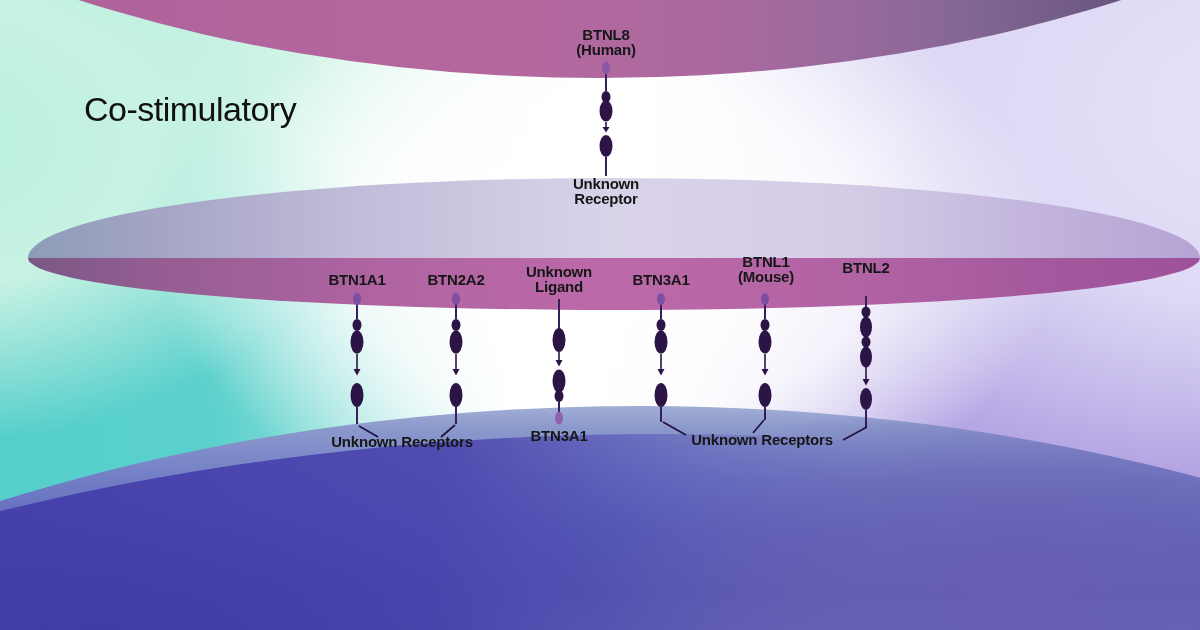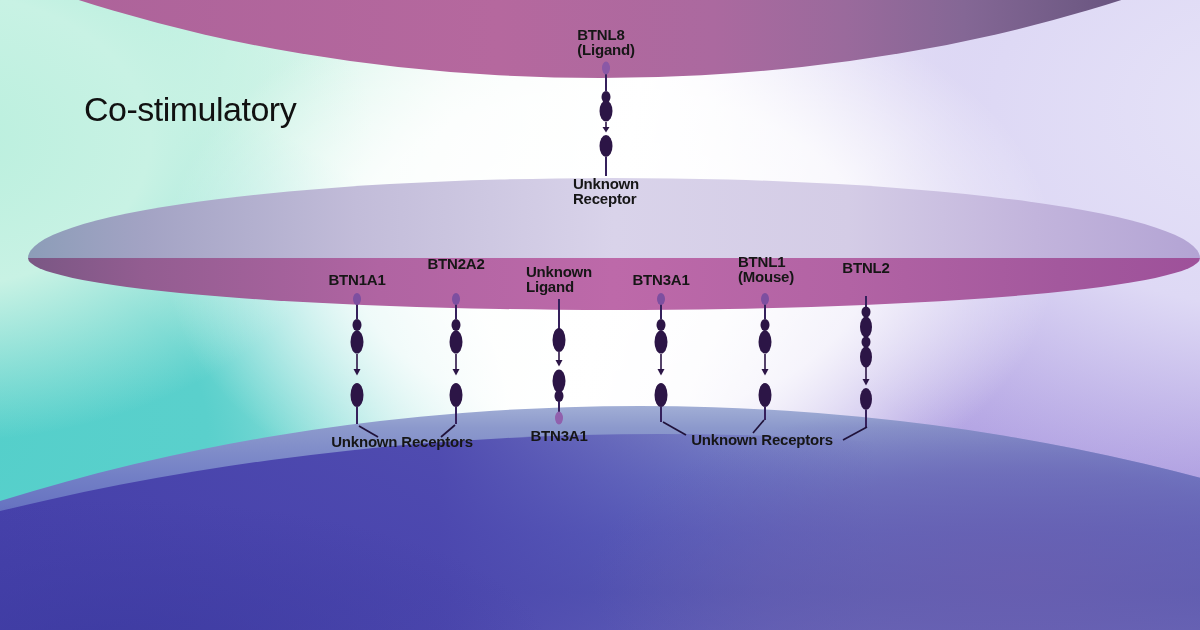--- a/index.html
+++ b/index.html
@@ -11,21 +11,21 @@
       radial-gradient(ellipse 620px 390px at 610px 255px, rgba(255,255,255,.96) 0%, rgba(255,255,255,.78) 42%, rgba(255,255,255,0) 72%),
       radial-gradient(ellipse 600px 420px at -60px 140px, #b9efdd 0%, #c8f2e4 35%, rgba(200,242,228,0) 72%),
       radial-gradient(ellipse 820px 520px at -80px 430px, #53cfca 0%, #5ad0cc 35%, rgba(90,208,204,0) 72%),
       radial-gradient(ellipse 700px 500px at -60px 680px, #3f8fd6 0%, #47a4d9 40%, rgba(71,164,217,0) 70%),
       radial-gradient(ellipse 760px 560px at 1260px 110px, #e6e3f8 0%, #ded9f5 35%, rgba(222,217,245,0) 72%),
       radial-gradient(ellipse 840px 660px at 1290px 520px, #a694dd 0%, #b0a0e2 40%, rgba(176,160,226,0) 74%),
       linear-gradient(100deg, #8ae5cc 0%, #c8f2e4 18%, #f2fbf7 36%, #ffffff 50%, #ece9f8 64%, #cdc2ee 82%, #b2a2e3 100%);
   }
   .layer{position:absolute;inset:0;}
   .lbl{
-    position:absolute;transform:translateX(-50%);white-space:nowrap;
+    position:absolute;transform:translateX(-50%);text-align:center;white-space:nowrap;
     font-size:15px;line-height:15px;font-weight:700;letter-spacing:-0.2px;color:#161616;
   }
   .side-lbl{
     position:absolute;white-space:nowrap;font-size:34px;line-height:32px;
     font-weight:400;letter-spacing:-0.5px;color:#111;
   }
 </style>
 </head>
 <body>
 
@@ -185,31 +185,31 @@
         <line x1="867" y1="427" x2="843" y2="440" stroke="#20123a" stroke-width="1.7"></line>
       </g>
     </g>
   </svg>
 
   <div class="side-lbl" style="left:84px;top:93px">Co-stimulatory</div>
 
 
   <div class="lbl" style="left:606px;top:27px">
     <span>BTNL8</span><br>
-    <span>(Ligand)</span>
+    <span>(Human)</span>
   </div>
 
   <div class="lbl" style="left:606px;top:176px">
     <span>Unknown</span><br>
     <span>Receptor</span>
   </div>
 
   <div class="lbl" style="left:357px;top:272px">BTN1A1</div>
 
-  <div class="lbl" style="left:456px;top:256px">BTN2A2</div>
+  <div class="lbl" style="left:456px;top:272px">BTN2A2</div>
 
   <div class="lbl" style="left:559px;top:264px">
     <span>Unknown</span><br>
     <span>Ligand</span>
   </div>
 
   <div class="lbl" style="left:661px;top:272px">BTN3A1</div>
 
   <div class="lbl" style="left:766px;top:254px">
     <span>BTNL1</span><br>

